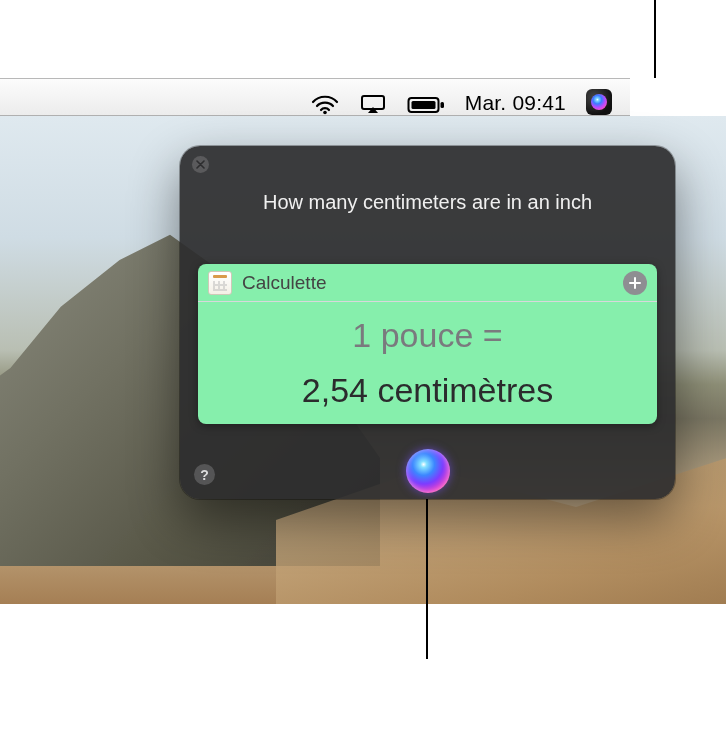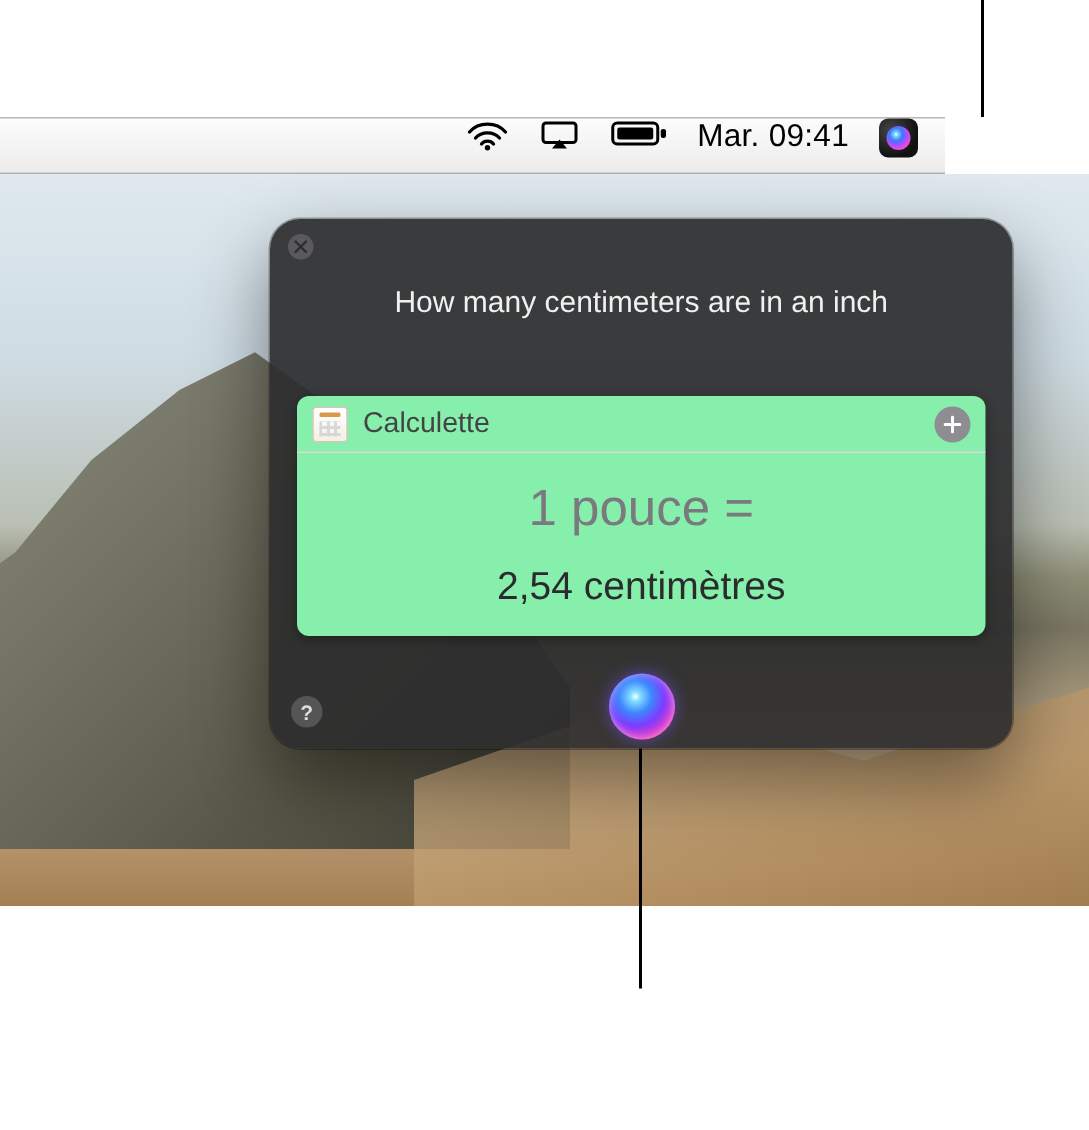--- a/index.html
+++ b/index.html
@@ -26,21 +26,21 @@
   .menubar {
     position: absolute;
     top: 78px;
     left: 0;
     width: 630px;
     height: 38px;
     background: linear-gradient(#fcfcfc, #ececec);
     border-top: 1px solid #b8b8b8;
     border-bottom: 1px solid #b0b0b0;
     display: flex;
-    align-items: flex-start;
+    align-items: flex-end;
     justify-content: flex-end;
     padding-right: 18px;
     gap: 20px;
     color: #000;
   }
   .menu-icon { display: flex; align-items: center; justify-content: center; }
   .menu-icon svg { display: block; }
   .clock { font-size: 21px; font-weight: 400; letter-spacing: 0.2px; }
 
   .siri-menubar {
@@ -172,21 +172,21 @@
     color:#fff;
   }
   .card-body {
     display:flex;
     flex-direction:column;
     align-items:center;
     justify-content:center;
     height: calc(100% - 38px);
   }
   .unit-line { font-size: 34px; color:#7a7a7e; font-weight:300; }
-  .value-line { font-size: 26px; color:#2b2b2d; font-weight:400; margin-top:16px; }
+  .value-line { font-size: 34px; color:#2b2b2d; font-weight:400; margin-top:16px; }
 
   .panel-help {
     position:absolute;
     left: 14px;
     bottom: 14px;
     width: 21px; height:21px;
     border-radius:50%;
     background: rgba(130,130,132,0.45);
     color:#ddd;
     display:flex;align-items:center;justify-content:center;

